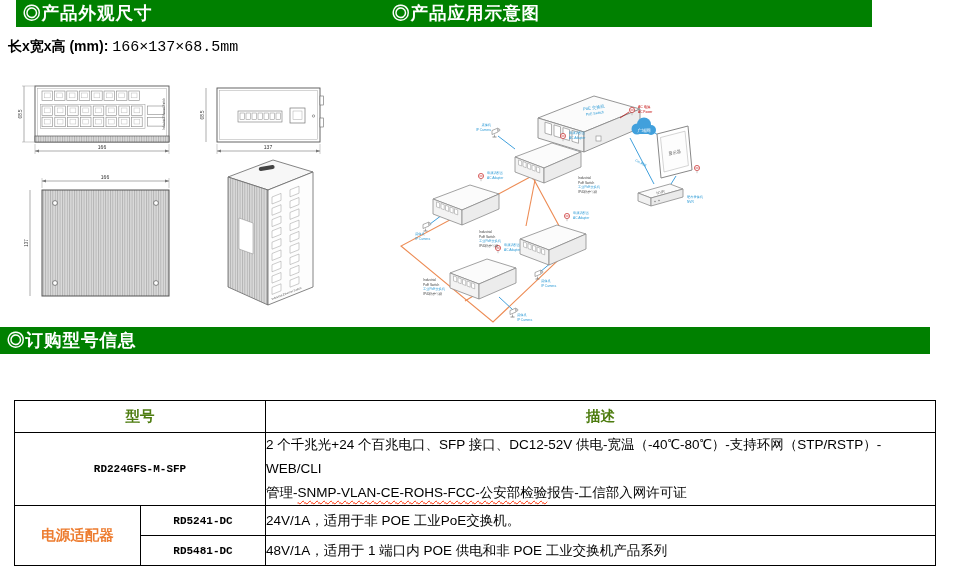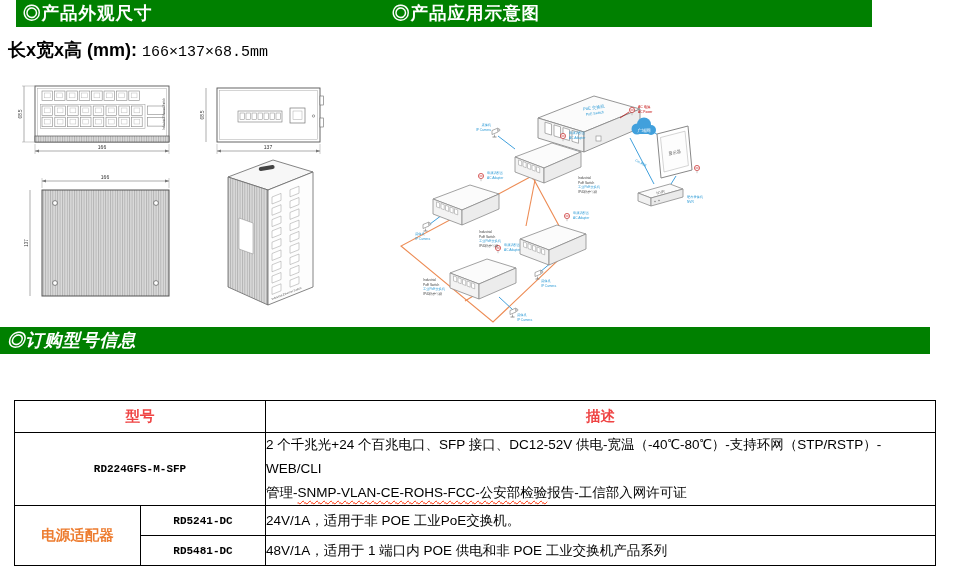--- a/index.html
+++ b/index.html
@@ -3,31 +3,31 @@
 <meta charset="utf-8">
 <style>
   html,body{margin:0;padding:0;background:#fff;}
   .page{position:relative;width:966px;height:569px;background:#fff;overflow:hidden;
         font-family:"Liberation Sans",sans-serif;color:#000;}
   .bar{position:absolute;background:#008000;color:#fff;font-weight:bold;
        font-size:17.5px;line-height:27px;height:27px;box-sizing:border-box;
        padding-left:7px;letter-spacing:1px;white-space:nowrap;}
   .bar1{left:16px;top:4;width:375px;}
   .bar2{left:385;top:4;width:487px;left:385px;}
-  .bar3{left:0;top:327px;width:930px;font-style:italic;}
+  .bar3{left:0;top:327px;width:930px;}
   .dims{position:absolute;left:8px;top:38px;font-size:13px;white-space:nowrap;}
-  .dims .lbl{font-weight:bold;font-size:18px;}
+  .dims .lbl{font-weight:bold;font-size:14px;}
   .dims .val{font-family:"Liberation Mono",monospace;font-size:15px;}
   svg text{font-family:"Liberation Sans",sans-serif;}
   .drawings{position:absolute;left:14px;top:80px;}
   .appdiag{position:absolute;left:395px;top:76px;}
   table.order{position:absolute;left:14px;top:400px;width:921px;border-collapse:collapse;
               table-layout:fixed;font-size:13.5px;}
   table.order td,table.order th{border:1px solid #000;padding:0;vertical-align:middle;}
-  th.hd{color:#ef4444;font-size:14.5px;font-weight:bold;height:31px;}
+  th.hd{color:#4d7c0f;font-size:14.5px;font-weight:bold;height:31px;}
   td.model{font-family:"Liberation Mono",monospace;font-weight:bold;font-size:11px;
            text-align:center;}
   td.cat{color:#ED7D31;font-weight:bold;font-size:14.5px;text-align:center;}
   td.desc{padding:2px 8px 2px 10px;line-height:24px;}
   tr.mainrow{height:60px;} tr.adrow{height:30px;}
   .wavy{text-decoration-line:underline;text-decoration-style:wavy;
         text-decoration-color:#ff2a00;text-decoration-thickness:1px;text-underline-offset:3px;}
 </style>
 </head>
 <body>

